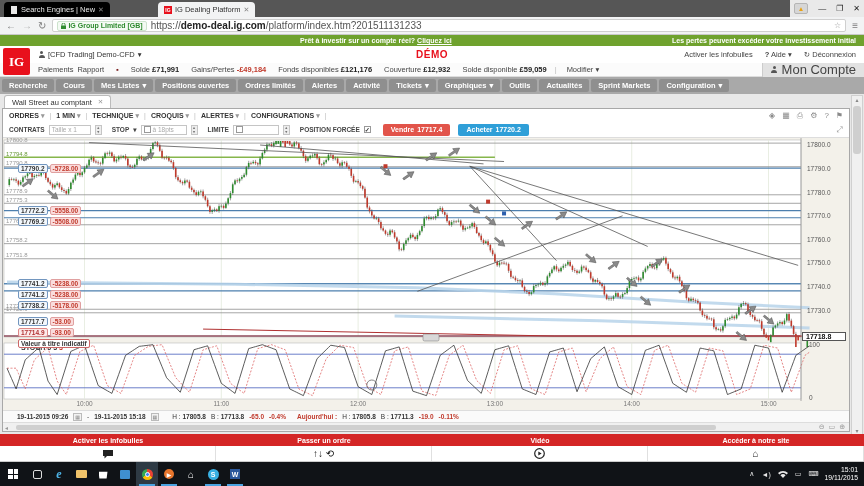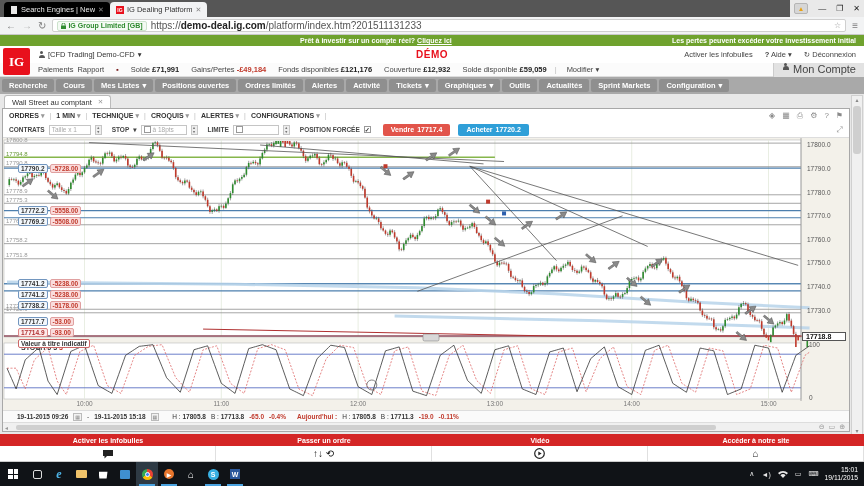--- a/index.html
+++ b/index.html
@@ -5,21 +5,21 @@
   * { margin:0; padding:0; box-sizing:border-box; }
   html,body { width:864px; height:486px; overflow:hidden; font-family:"Liberation Sans",sans-serif; background:#e8e8e8; }
   .abs { position:absolute; }
   #stage { position:relative; width:864px; height:486px; }
 
   
   #tabbar { left:0; top:0; width:864px; height:17px; background:#565656; display:flex; align-items:flex-end; }
   .tab { height:15px; display:flex; align-items:center; gap:3px; padding:0 6px; font-size:7.5px; color:#333;
          border-radius:4px 4px 0 0; max-width:150px; }
   .tab.inactive { background:#000000; color:#e8e8e8; }
-  .tab.active { background:#f2f3f4; }
+  .tab.active { background:#f2f3f4;margin-left:48px; }
   .tab .fav { width:8px; height:8px; flex:0 0 auto; }
   .tab .ttl { white-space:nowrap; overflow:hidden; text-overflow:ellipsis; }
   .tab .x { font-size:7px; color:#888; }
   #winctl { margin-left:auto; display:flex; align-items:center; height:17px; background:#e9e9e9; padding:0 4px; gap:10px; }
   #warnbadge { background:#d6d6d6; border:1px solid #b5b5b5; border-radius:2px; font-size:6.5px; padding:0 3px; color:#e8a013; height:11px; display:flex; align-items:center;}
   .wbtn { font-size:8px; color:#222; }
   #addrbar { left:0; top:17px; width:864px; height:18px; background:#f2f3f4; display:flex; align-items:center; padding:0 6px; gap:6px; border-bottom:1px solid #c9c9c9;}
   .navg { color:#7b7b7b; font-size:10px; line-height:1; }
   #omnibox { flex:1; height:13px; background:#fff; border:1px solid #cfcfcf; border-radius:2px; display:flex; align-items:center; padding:0 4px; gap:4px; }
   #secbadge { display:flex; align-items:center; gap:2px; color:#2e8b2e; font-size:7px; font-weight:bold; border:1px solid #cde3cd; background:#f4faf4; border-radius:2px; padding:0 3px; height:10px; }
@@ -37,21 +37,21 @@
   #demo { position:absolute; left:0; width:864px; text-align:center; color:#e8101c; font-weight:bold; font-size:10px; letter-spacing:.5px;}
   #hdr-right { margin-left:auto; display:flex; gap:12px; font-size:7.5px; color:#444; margin-right:8px; align-items:center; z-index:6;}
   
   #acctbar { left:0; top:63px; width:864px; height:14px; background:#fbfbfb; border-bottom:1px solid #ddd; display:flex; align-items:center; font-size:7.5px; color:#444; }
   #acctbar .lnk { margin-left:38px; }
   #acctbar .lnk2 { margin-left:4px; }
   .astat { margin-left:12px; white-space:nowrap; }
   .astat b { font-weight:bold; color:#222; }
   .astat.neg b { color:#c0392b; }
   #modify { margin-left:10px; }
-  #myacct { margin-left:auto; background:#e2e2e2; border-left:1px solid #ccc; height:14px; display:flex; align-items:flex-start; padding:0 8px; gap:4px; font-size:11px;}
+  #myacct { margin-left:auto; background:#e2e2e2; border-left:1px solid #ccc; height:14px; display:flex; align-items:center; padding:0 8px; gap:4px; font-size:13px;}
   .avatar { width:7px; height:7px; position:relative; display:inline-block; }
   .avatar:before { content:""; position:absolute; left:2px; top:0; width:3px; height:3px; border-radius:50%; background:#555; }
   .avatar:after { content:""; position:absolute; left:0.5px; top:3.5px; width:6px; height:3.5px; border-radius:3px 3px 0 0; background:#555; }
   
   #navbar { left:0; top:77px; width:864px; height:17px; background:#a9a9a9; display:flex; align-items:center; gap:2px; padding:0 2px; }
   .navbtn { background:#8f8f8f; color:#fff; font-size:7.5px; font-weight:bold; height:13px; display:flex; align-items:center; padding:0 7px; border-radius:2px; gap:3px; }
   
   #wstab { left:4px; top:95px; height:13px; background:#fff; border:1px solid #bbb; border-bottom:none; border-radius:3px 3px 0 0; display:flex; align-items:center; gap:6px; font-size:7.5px; padding:0 7px; color:#333; z-index:3;}
   #panel { left:2px; top:108px; width:848px; height:324px; background:#fff; border:1px solid #a8a8a8; }
   #vscroll { left:851px; top:95px; width:12px; height:340px; background:#f0f0f0; border:1px solid #d0d0d0; font-size:6px; color:#888; text-align:center; }

